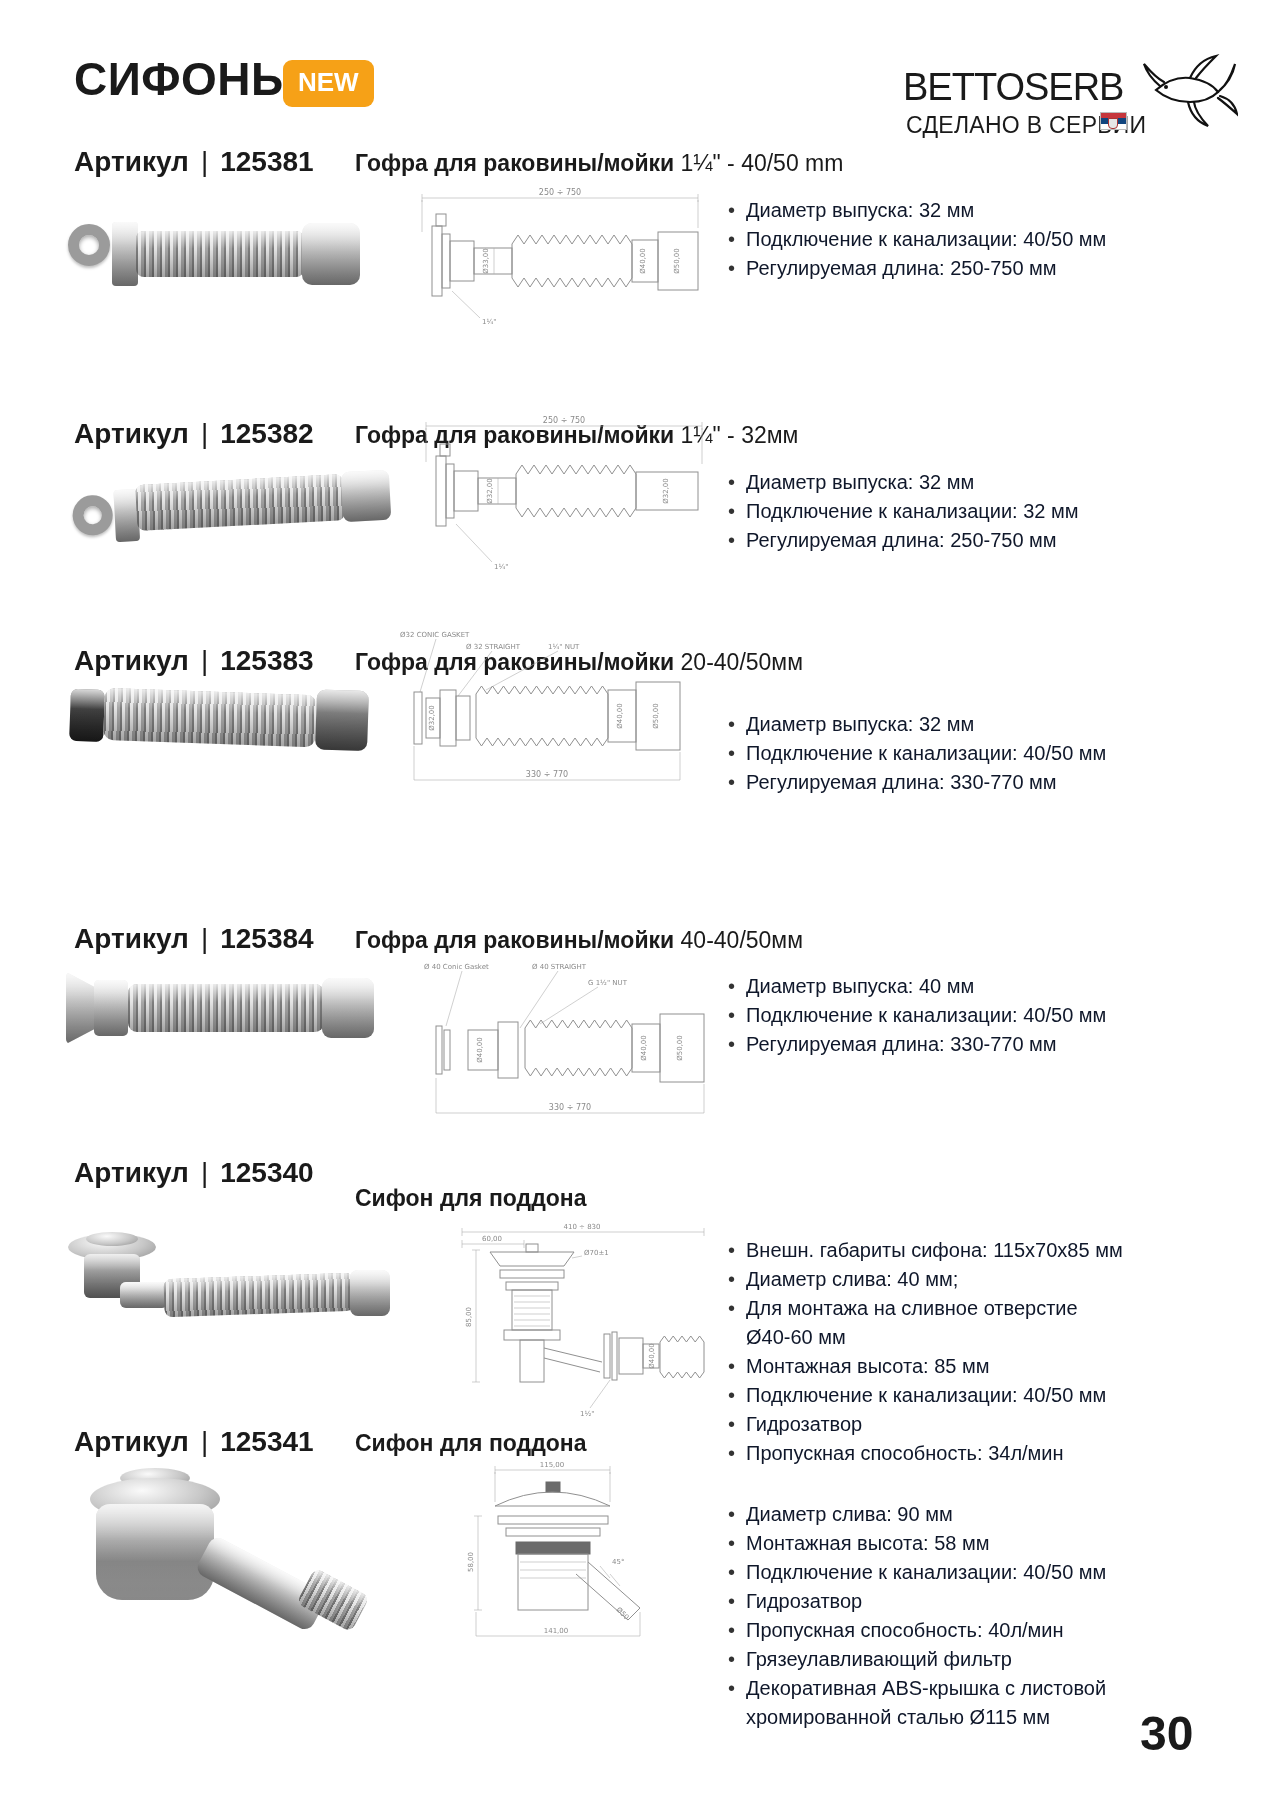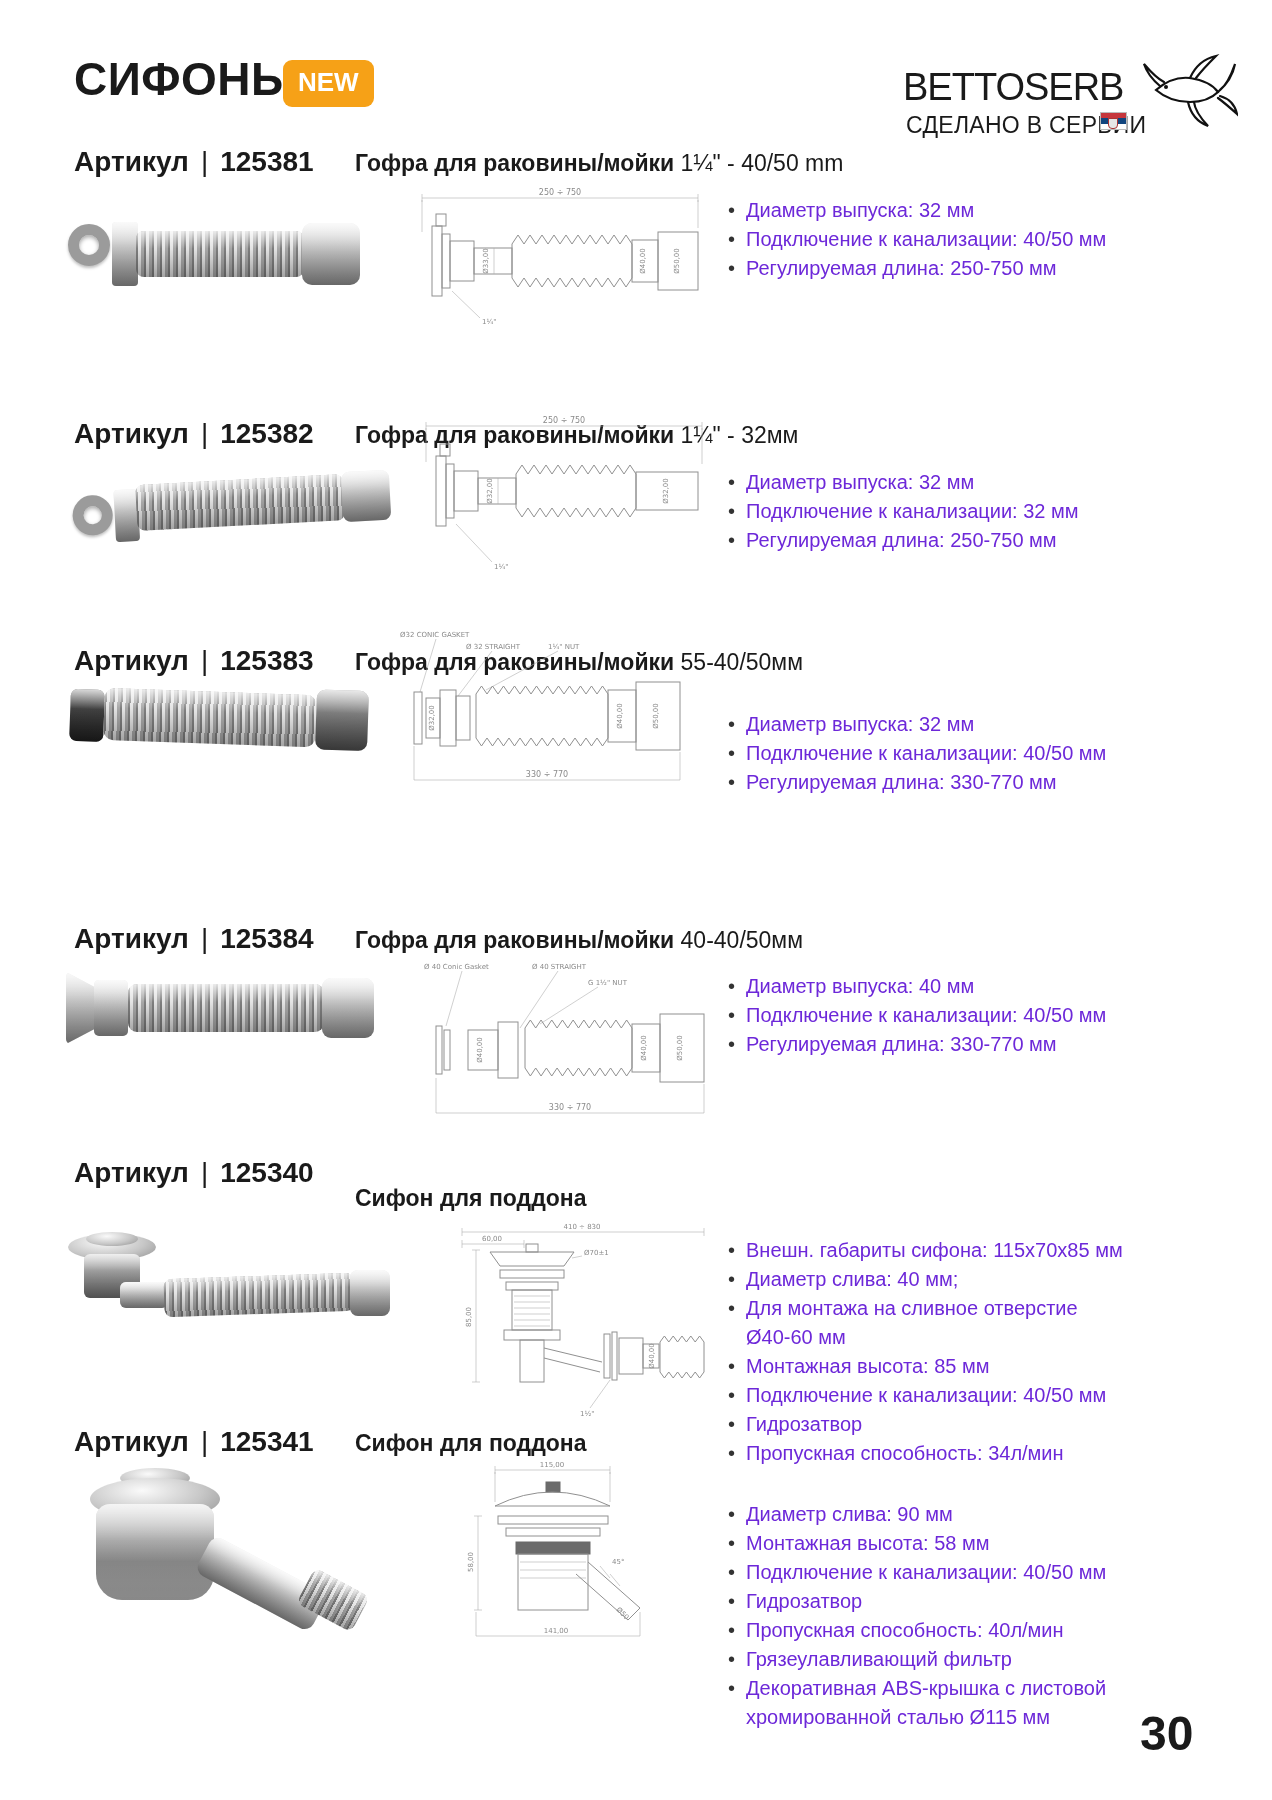--- a/index.html
+++ b/index.html
@@ -24,21 +24,21 @@
   .fish { position:absolute; left:1138px; top:48px; }
   .pagenum { position:absolute; left:1140px; top:1706px; font-size:48px; font-weight:700; }
 
   
   .article { position:absolute; left:74px; font-size:28px; font-weight:700; white-space:nowrap; }
   .article .sep { font-weight:300; margin:0 12px; color:#1a1a1a; }
   .ptitle { position:absolute; left:355px; font-size:23px; white-space:nowrap; }
   .ptitle b { font-weight:700; }
   .ptitle span.size { font-weight:400; }
   .specs { position:absolute; left:726px; list-style:none; }
-  .specs li { position:relative; padding-left:20px; font-size:20px; line-height:29px; color:#6d28d9; }
+  .specs li { position:relative; padding-left:20px; font-size:20px; line-height:29px; color:#0f172a; }
   .specs li::before { content:"•"; position:absolute; left:2px; top:0; color:#333; }
   .specs.narrow { width:400px; }
   .specs.wide   { width:475px; }
 
   
   svg.draw { position:absolute; }
   svg.draw .ln   { stroke:#909090; stroke-width:1; fill:none; }
   svg.draw .thin { stroke:#b0b0b0; stroke-width:.6; fill:none; }
   svg.draw .drk  { fill:#6b6b6b; stroke:#6b6b6b; }
   svg.draw text  { fill:#8a8a8a; font-size:7px; font-family:"DejaVu Sans",sans-serif; }
@@ -150,21 +150,21 @@
     <li>Диаметр выпуска: 32 мм</li>
     <li>Подключение к канализации: 32 мм</li>
     <li>Регулируемая длина: 250-750 мм</li>
   </ul>
 
   <div class="article" style="top:645px">
     <span>Артикул</span><span class="sep">|</span><span>125383</span>
   </div>
   <div class="ptitle" style="top:649px">
     <b>Гофра для раковины/мойки</b>
-    <span class="size">55-40/50мм</span>
+    <span class="size">20-40/50мм</span>
   </div>
   <div class="photo" style="left:70px; top:666px; width:300px; height:105px; transform:rotate(2deg)">
     <div class="cyl dark" style="left:0; top:28px; width:34px; height:52px; border-radius:7px"></div>
     <div class="cyl corr" style="left:34px; top:26px; width:212px; height:52px; border-radius:10px"></div>
     <div class="cyl" style="left:246px; top:20px; width:52px; height:60px; border-radius:9px; background:linear-gradient(180deg,#9a9a9a,#4d4d4d)"></div>
   </div>
   <svg class="draw" style="left:396px; top:628px" width="310" height="170" viewBox="0 0 310 170">
     <text x="4" y="9">Ø32 CONIC GASKET</text>
     <line class="thin" x1="40" y1="11" x2="24" y2="64"></line>
     <text x="70" y="21">Ø 32 STRAIGHT</text>

